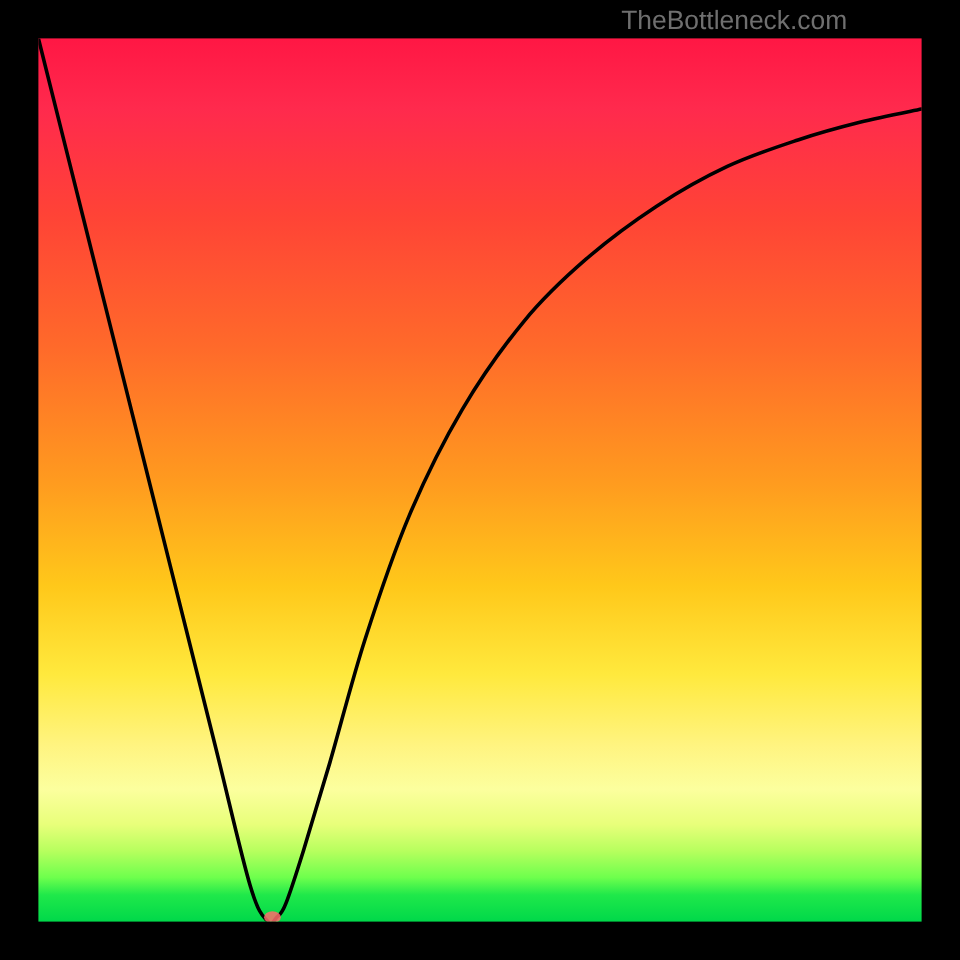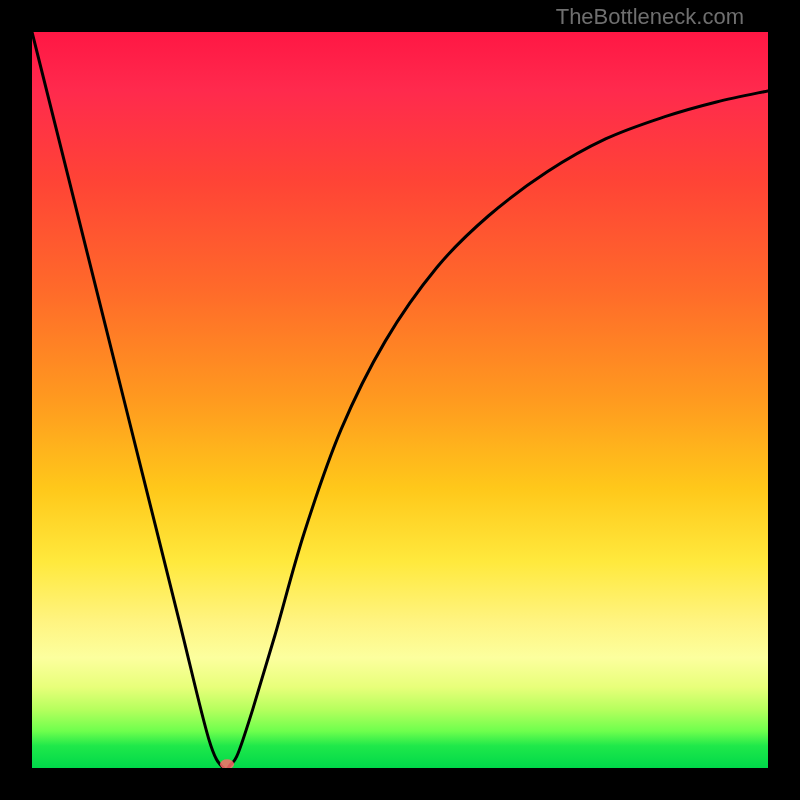--- a/index.html
+++ b/index.html
@@ -9,21 +9,20 @@
     height: 800px;
     background: #000;
     overflow: hidden;
     font-family: Arial, Helvetica, sans-serif;
   }
   .frame {
     position: relative;
     width: 716px;
     height: 800px;
     background: #000;
-    padding-left: 38px;
   }
   .plot-area {
     position: absolute;
     left: 32px;
     top: 32px;
     width: 736px;
     height: 736px;
     
     background: linear-gradient(
       to bottom,

